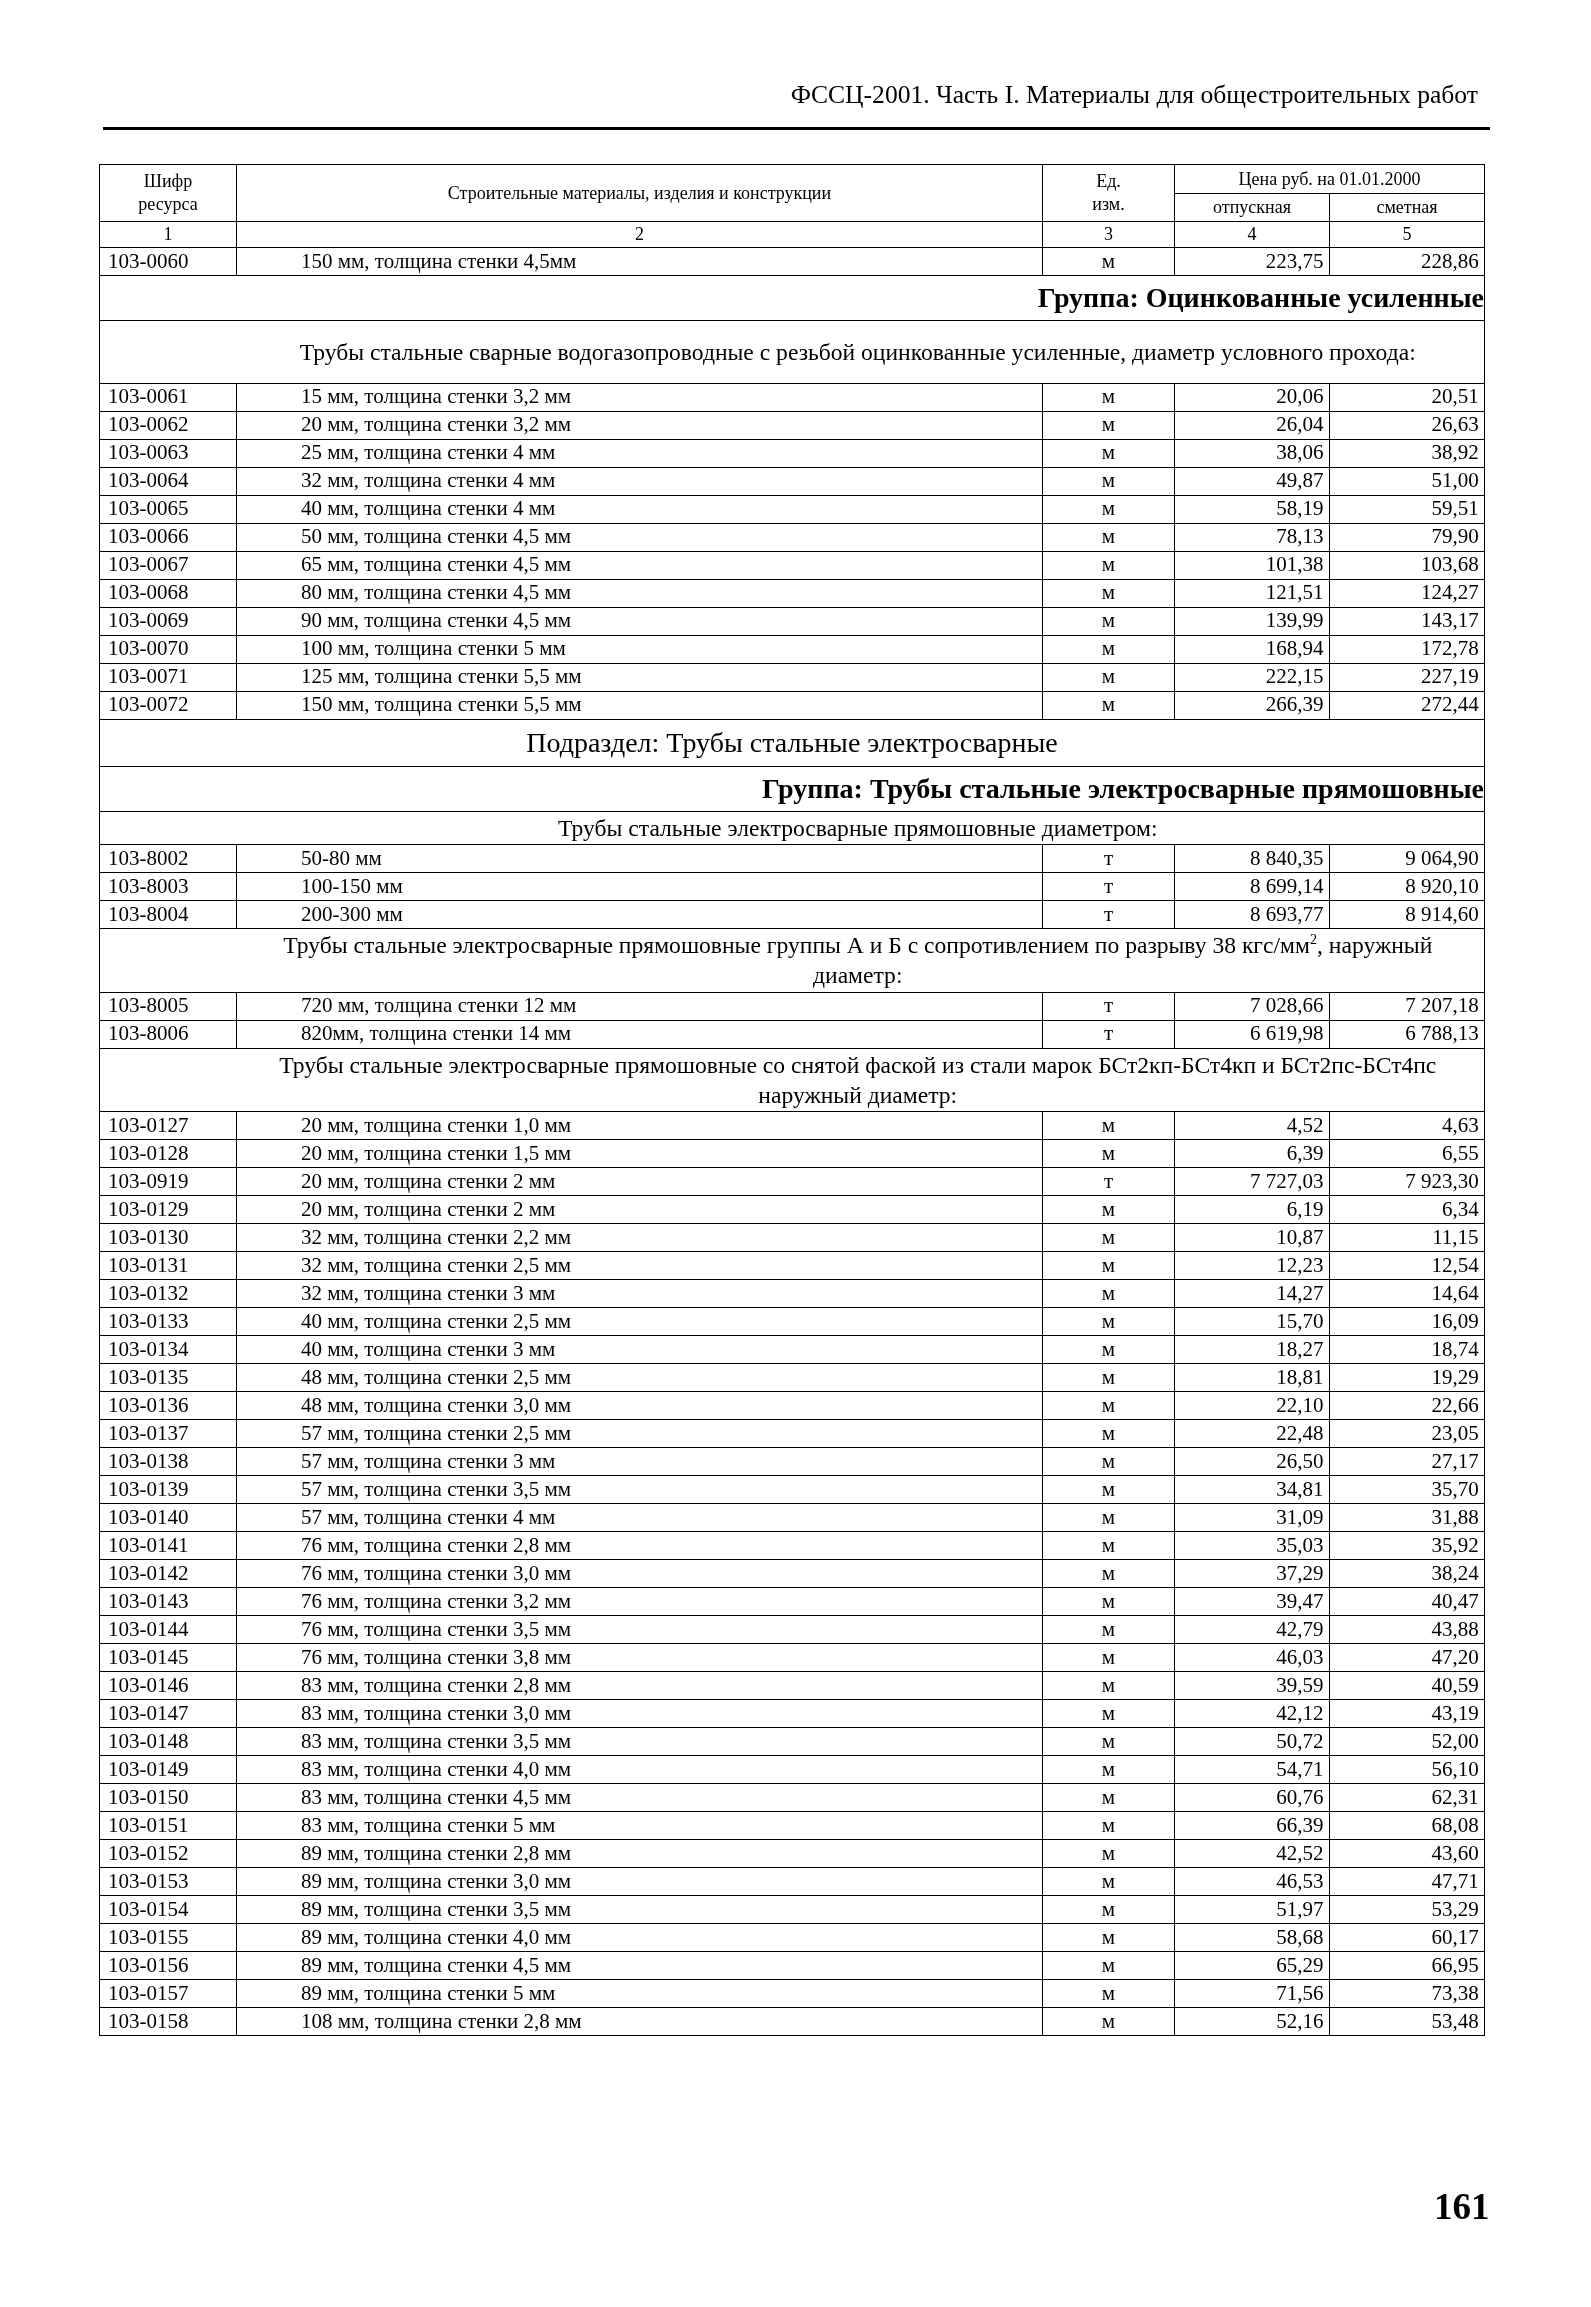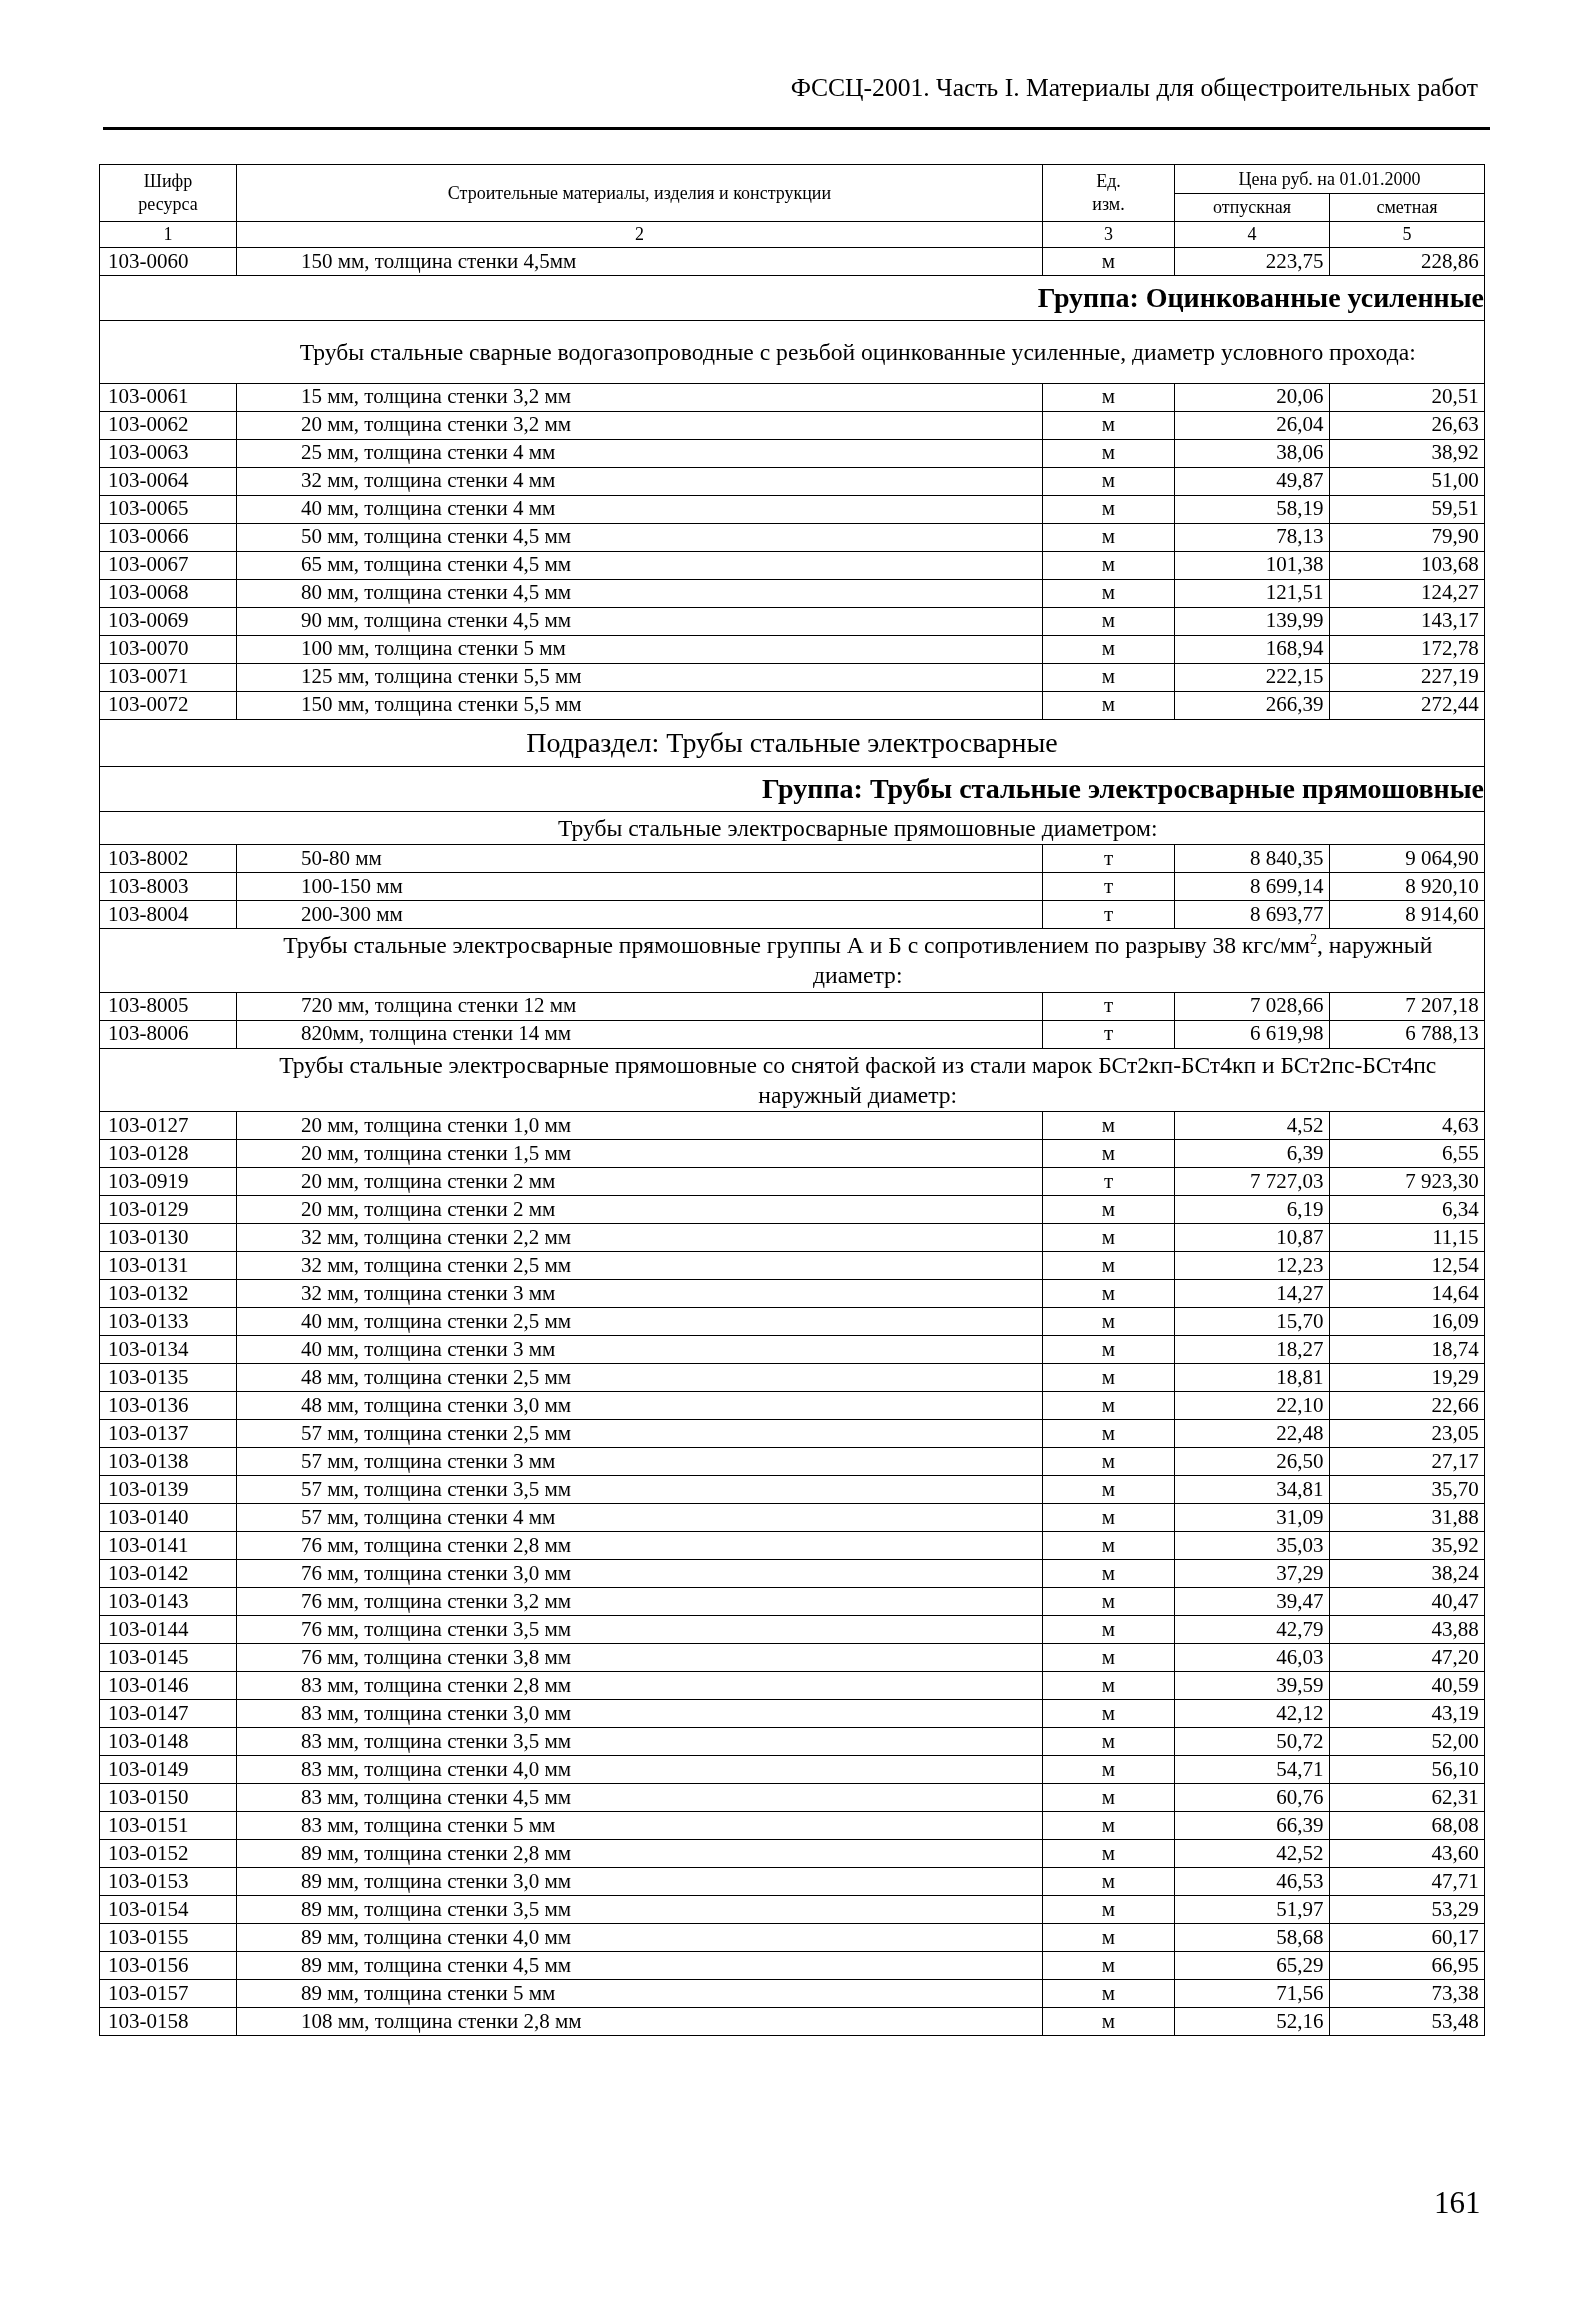--- a/index.html
+++ b/index.html
@@ -1,18 +1,18 @@
 <!DOCTYPE html>
 <html style="font-size:10.8px"><head>
 <meta charset="utf-8">
 <style>
   html, body { margin: 0; padding: 0; background: #ffffff; }
   body { width: 1591px; height: 2307px; position: relative; overflow: hidden;
          font-family: "Liberation Serif", "DejaVu Serif", serif; color: #000; }
-  .running-header { position: absolute; left: 103px; top: 68px; width: 1387px; text-align: right;
+  .running-header { position: absolute; left: 103px; top: 75px; width: 1387px; text-align: right;
          font-size: 25.6px; line-height: 40px; }
   .running-header span { padding-right: 12px; }
   .header-rule { position: absolute; left: 103px; top: 127px; width: 1387px; height: 2.7px; background: #000; }
   table.price { position: absolute; left: 99px; top: 164px; width: 1385px;
          border-collapse: collapse; table-layout: fixed; }
   table.price td, table.price th { border: 1.7px solid #000; padding: 0; font-weight: normal; }
   col.c1 { width: 137px; } col.c2 { width: 806px; } col.c3 { width: 132px; }
   col.c4 { width: 155px; } col.c5 { width: 155px; }
   .hdr { text-align: center; font-size: 18px; line-height: 23px; }
   .hdr-num { text-align: center; font-size: 18px; height: 25px; line-height: 25px; }
@@ -23,21 +23,21 @@
   td.desc { text-align: left; padding-left: 64px !important; }
   td.unit { text-align: center; }
   td.num { text-align: right; padding-right: 5.4px !important; }
   tr.group td { height: 44px; text-align: right; font-weight: bold; font-size: 28px; line-height: 40px; }
   tr.subsection td { height: 46px; text-align: center; font-weight: normal; font-size: 28px; line-height: 40px; }
   tr.note td { font-size: 23.6px; line-height: 30px; text-align: center;
          padding: 1.3px 13.5px 1.3px 145px !important; }
   tr.note.one td { height: 27px; }
   tr.note.two td { height: 59px; }
   sup { font-size: 60%; vertical-align: super; line-height: 0; }
-  .page-number { position: absolute; left: 1434px; top: 2185px; font-size: 31px; font-weight: normal; text-align: center; }
+  .page-number { position: absolute; left: 1434px; top: 2185px; font-size: 37px; font-weight: bold; text-align: center; }
 </style>
 </head>
 <body>
 
 <div class="running-header"><span>ФССЦ-2001. Часть I. Материалы для общестроительных работ</span></div>
 <div class="header-rule"></div>
 
 <table class="price">
   <colgroup>
       <col class="c1">

